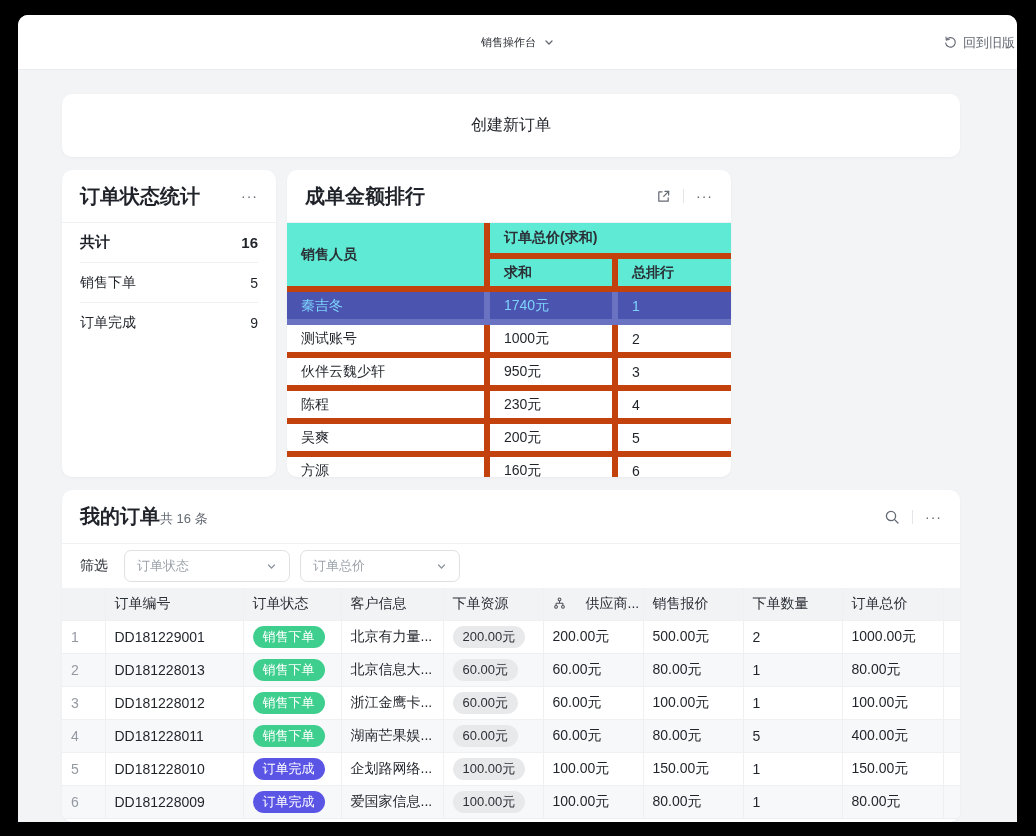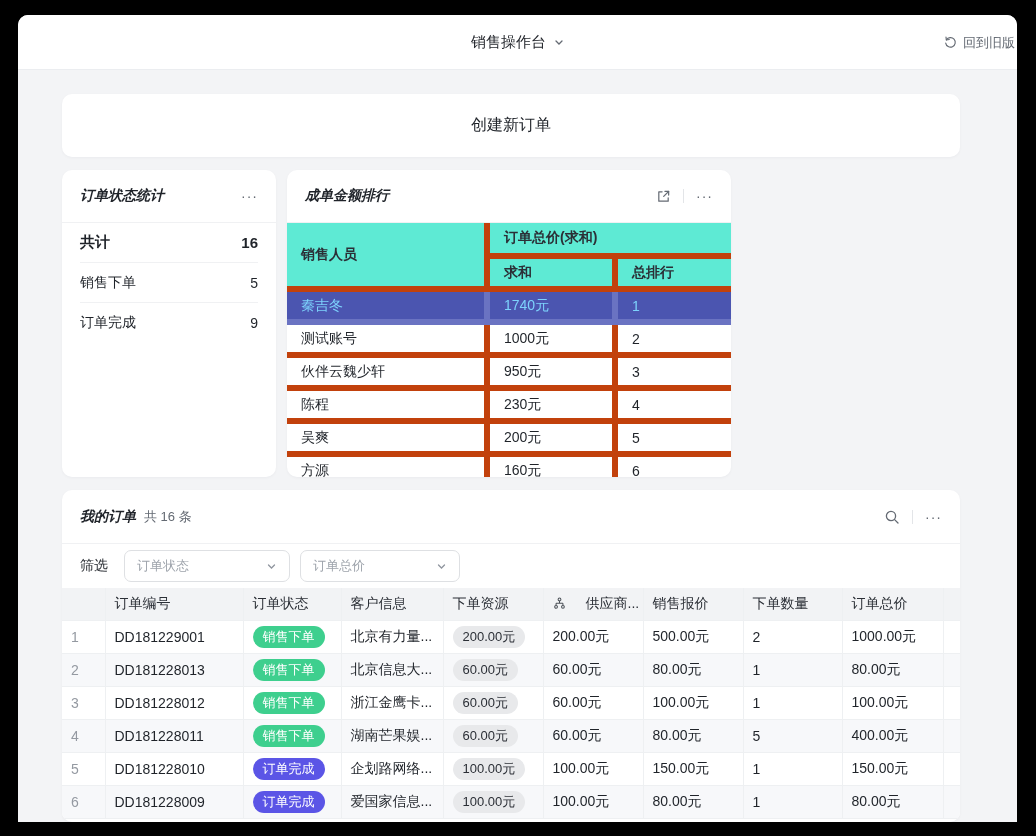--- a/index.html
+++ b/index.html
@@ -5,39 +5,39 @@
   * { box-sizing: border-box; margin: 0; padding: 0; }
   html,body { width:1036px; height:836px; overflow:hidden; }
   body { background:#000; font-family:"Liberation Sans","DejaVu Sans",sans-serif; color:#1f2329; position:relative; }
 
   .window { position:absolute; left:18px; top:15px; width:999px; height:807px;
             background:#f3f4f6; border-radius:10px 10px 0 0; overflow:hidden; }
 
   
   .topbar { position:relative; height:55px; background:#fff; border-bottom:1px solid #ebedf0; }
   .topbar-title { position:absolute; left:50%; top:0; transform:translateX(-50%); height:55px;
-                  display:flex; align-items:center; gap:7px; font-size:15px; font-weight:500; color:#25282e; cursor:pointer; }
+                  display:flex; align-items:center; gap:7px; font-size:11px; font-weight:500; color:#25282e; cursor:pointer; }
   .topbar-back { position:absolute; right:2px; top:0; height:55px; display:flex; align-items:center; gap:5px;
                  font-size:13px; color:#646a73; cursor:pointer; }
 
   .content { margin:0 57px 0 44px; }
 
   .card { background:#fff; border-radius:10px; box-shadow:0 1px 3px rgba(31,35,41,.04); }
 
   .create-card { margin-top:24px; height:63px; display:flex; align-items:center; justify-content:center;
                  font-size:16px; font-weight:500; cursor:pointer; }
 
   .cards-row { margin-top:13px; display:flex; height:307px; }
   .status-card { width:214px; overflow:hidden; }
   .amount-card { width:221px; margin-left:8px; padding:20px; }
   .ranking-card { width:444px; margin-left:11px; overflow:hidden; }
 
   .card-header { height:53px; display:flex; align-items:center; justify-content:space-between;
                  padding:0 18px; border-bottom:1px solid #f0f1f3; }
-  .card-title { font-size:14px; font-weight:700;font-style:italic; }
+  .card-title { font-size:20px; font-weight:700; }
   .header-actions { display:flex; align-items:center; gap:12px; }
   .icon-btn { display:flex; align-items:center; color:#646a73; cursor:pointer; }
   .more-btn { font-size:14px; letter-spacing:1px; color:#646a73; cursor:pointer; line-height:1; }
   .v-divider { width:1px; height:14px; background:#e3e5e8; }
 
   
   .stat-row { height:40px; margin:0 18px; display:flex; align-items:center; justify-content:space-between;
               font-size:14px; border-bottom:1px solid #f0f1f3; cursor:pointer; }
   .stat-row:last-child { border-bottom:none; }
   .stat-row.total { font-weight:700; font-size:15px; }
@@ -54,21 +54,21 @@
   .rank-table th { background:#5eead4; color:#2b2f36;font-weight:bold; }
   .rank-table tr > *:first-child { border-left:none; }
   .rank-table tr > *:last-child { border-right:none; }
   .rank-table thead tr:first-child th { border-top:none; }
   .rank-table tbody tr { cursor:pointer; }
   .rank-table tbody tr.highlight td { background:#4b55b0; color:#7dd3fc; border-color:#6a73c2; font-weight:500; }
 
   
   .orders-card { margin-top:13px; height:332px; overflow:hidden; }
   .orders-header { height:53px; display:flex; align-items:center; justify-content:space-between; padding:0 18px; }
-  .orders-title-wrap { display:flex; align-items:baseline; gap:8px; }
+  .orders-title-wrap { display:flex; align-items:baseline; }
   .orders-count { font-size:13px; color:#646a73; }
 
   .filter-row { height:45px; border-top:1px solid #f0f1f3; display:flex; align-items:center; padding:0 18px; gap:16px; }
   .filter-label { font-size:14px; font-weight:500; }
   .select { width:166px; height:32px; border:1px solid #dee0e3; border-radius:7px; background:#fff;
             display:flex; align-items:center; justify-content:space-between; padding:0 12px; cursor:pointer; }
   .select + .select { margin-left:-6px; width:160px; }
   .select .placeholder { font-size:13px; color:#9da3ab; }
 
   .orders-table { width:898px; font-size:14px; }

